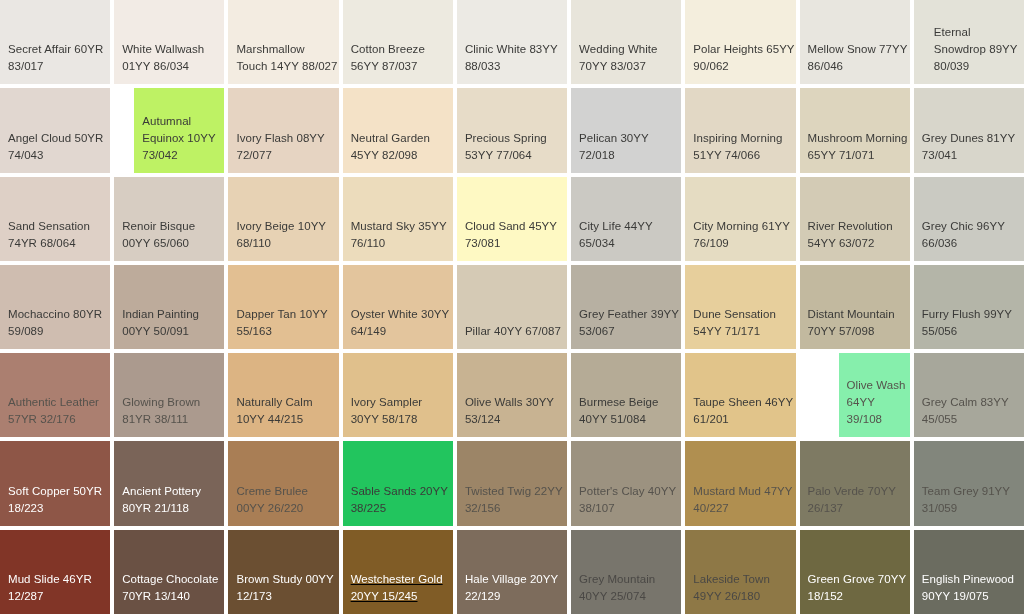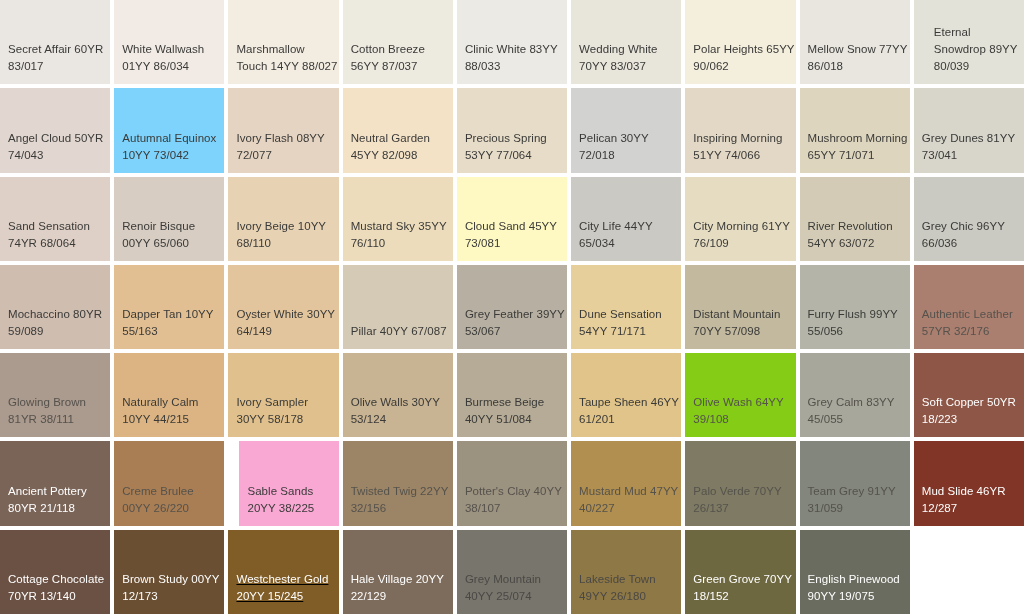--- a/index.html
+++ b/index.html
@@ -67,29 +67,29 @@
     <div class="swatch" style="background: rgb(236, 234, 228);">
       <div class="swatch-label txt-dark">Clinic White 83YY 88/033</div>
     </div>
     <div class="swatch" style="background: rgb(232, 229, 219);">
       <div class="swatch-label txt-dark">Wedding White 70YY 83/037</div>
     </div>
     <div class="swatch" style="background: rgb(244, 238, 221);">
       <div class="swatch-label txt-dark">Polar Heights 65YY 90/062</div>
     </div>
     <div class="swatch" style="background: rgb(232, 230, 223);">
-      <div class="swatch-label txt-dark">Mellow Snow 77YY 86/018</div>
+      <div class="swatch-label txt-dark">Mellow Snow 77YY 86/046</div>
     </div>
     <div class="swatch" style="background: rgb(227, 226, 216); padding-left: 20px;">
       <div class="swatch-label txt-dark">Eternal Snowdrop 89YY 80/039</div>
     </div>
     <div class="swatch" style="background: rgb(225, 215, 208);">
       <div class="swatch-label txt-dark">Angel Cloud 50YR 74/043</div>
     </div>
-    <div class="swatch" style="background: #7dd3fc;">
+    <div class="swatch" style="background: #bef264; margin-left: 20px;">
       <div class="swatch-label txt-dark">Autumnal Equinox 10YY 73/042</div>
     </div>
     <div class="swatch" style="background: rgb(230, 212, 194);">
       <div class="swatch-label txt-dark">Ivory Flash 08YY 72/077</div>
     </div>
     <div class="swatch" style="background: rgb(244, 226, 199);">
       <div class="swatch-label txt-dark">Neutral Garden 45YY 82/098</div>
     </div>
     <div class="swatch" style="background: rgb(231, 220, 200);">
       <div class="swatch-label txt-dark">Precious Spring 53YY 77/064</div>
@@ -129,20 +129,23 @@
     </div>
     <div class="swatch" style="background: rgb(211, 203, 181);">
       <div class="swatch-label txt-dark">River Revolution 54YY 63/072</div>
     </div>
     <div class="swatch" style="background: rgb(202, 202, 194);">
       <div class="swatch-label txt-dark">Grey Chic 96YY 66/036</div>
     </div>
     <div class="swatch" style="background: rgb(207, 189, 176);">
       <div class="swatch-label txt-dark">Mochaccino 80YR 59/089</div>
     </div>
+    <div class="swatch" style="background: rgb(189, 171, 155);">
+      <div class="swatch-label txt-dark">Indian Painting 00YY 50/091</div>
+    </div>
     <div class="swatch" style="background: rgb(226, 191, 146);">
       <div class="swatch-label txt-dark">Dapper Tan 10YY 55/163</div>
     </div>
     <div class="swatch" style="background: rgb(227, 197, 157);">
       <div class="swatch-label txt-dark">Oyster White 30YY 64/149</div>
     </div>
     <div class="swatch" style="background: rgb(213, 202, 181);">
       <div class="swatch-label txt-dark">Pillar 40YY 67/087</div>
     </div>
     <div class="swatch" style="background: rgb(183, 176, 162);">
@@ -171,36 +174,36 @@
     </div>
     <div class="swatch" style="background: rgb(200, 179, 146);">
       <div class="swatch-label txt-dark">Olive Walls 30YY 53/124</div>
     </div>
     <div class="swatch" style="background: rgb(181, 171, 150);">
       <div class="swatch-label txt-dark">Burmese Beige 40YY 51/084</div>
     </div>
     <div class="swatch" style="background: rgb(225, 196, 138);">
       <div class="swatch-label txt-dark">Taupe Sheen 46YY 61/201</div>
     </div>
-    <div class="swatch" style="background: #84cc16;">
+    <div class="swatch" style="background: #86efac; margin-left: 39px;">
       <div class="swatch-label txt-mid">Olive Wash 64YY 39/108</div>
     </div>
     <div class="swatch" style="background: rgb(167, 167, 155);">
       <div class="swatch-label txt-mid">Grey Calm 83YY 45/055</div>
     </div>
     <div class="swatch" style="background: rgb(142, 86, 71);">
       <div class="swatch-label txt-light">Soft Copper 50YR 18/223</div>
     </div>
     <div class="swatch" style="background: rgb(122, 100, 88);">
       <div class="swatch-label txt-light">Ancient Pottery 80YR 21/118</div>
     </div>
     <div class="swatch" style="background: rgb(169, 126, 85);">
       <div class="swatch-label txt-mid">Creme Brulee 00YY 26/220</div>
     </div>
-    <div class="swatch" style="background: #f9a8d4; margin-left: 11px;">
+    <div class="swatch" style="background: #22c55e;">
       <div class="swatch-label txt-dark">Sable Sands 20YY 38/225</div>
     </div>
     <div class="swatch" style="background: rgb(156, 133, 103);">
       <div class="swatch-label txt-mid">Twisted Twig 22YY 32/156</div>
     </div>
     <div class="swatch" style="background: rgb(156, 146, 128);">
       <div class="swatch-label txt-mid">Potter's Clay 40YY 38/107</div>
     </div>
     <div class="swatch" style="background: rgb(176, 143, 80);">
       <div class="swatch-label txt-mid">Mustard Mud 47YY 40/227</div>

